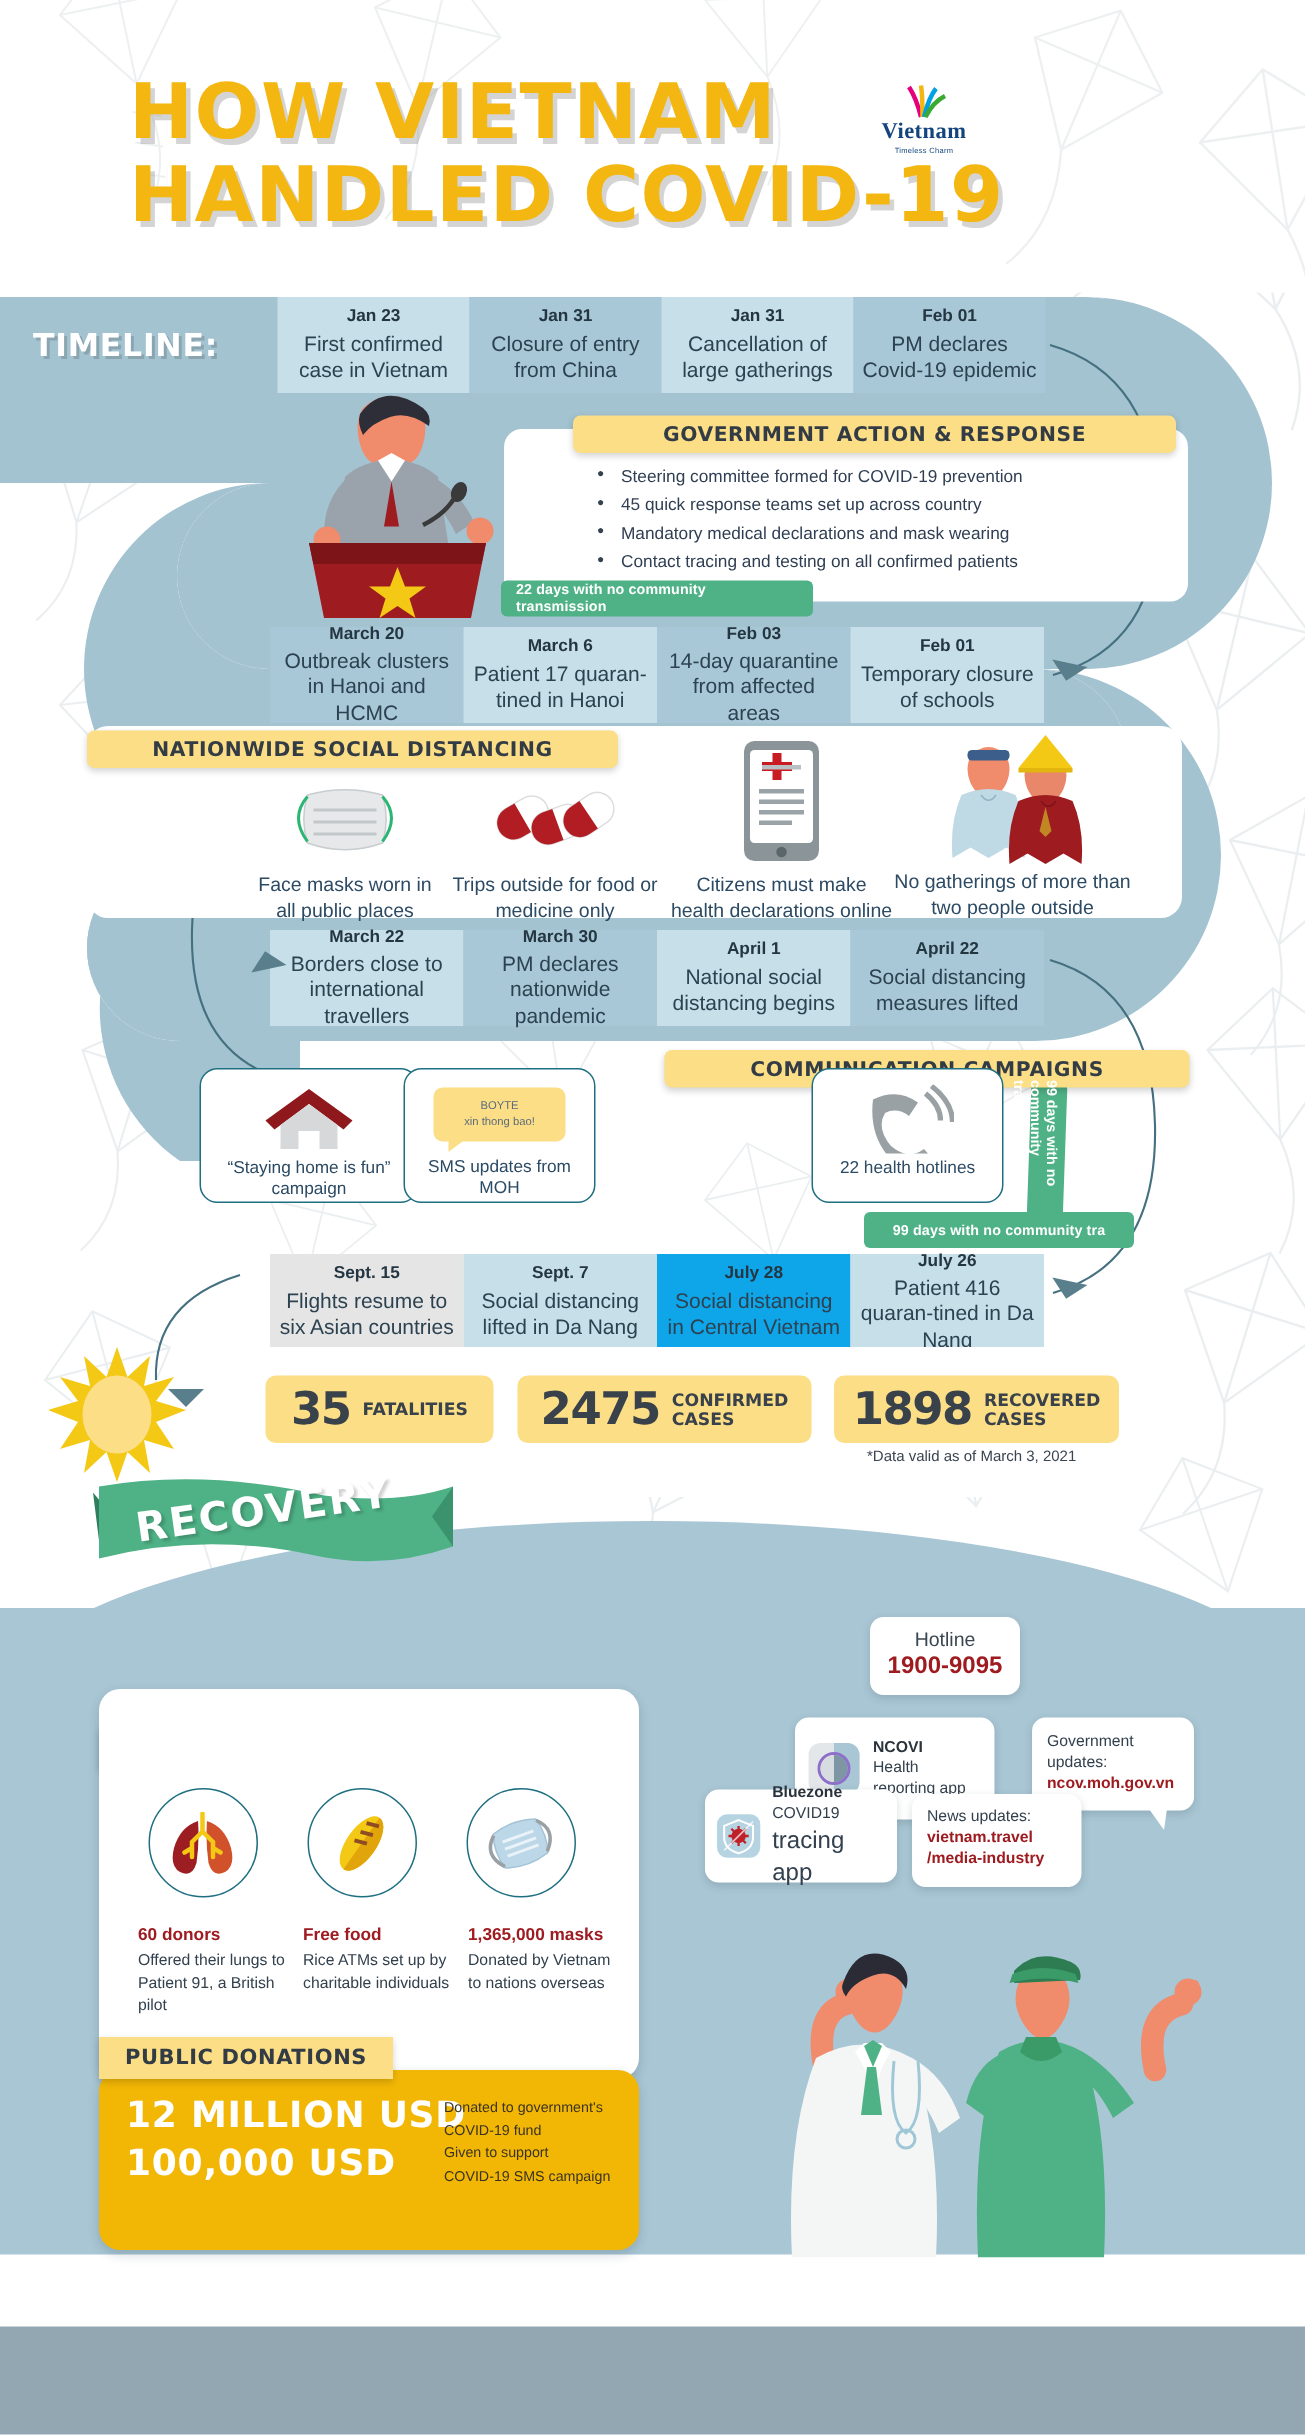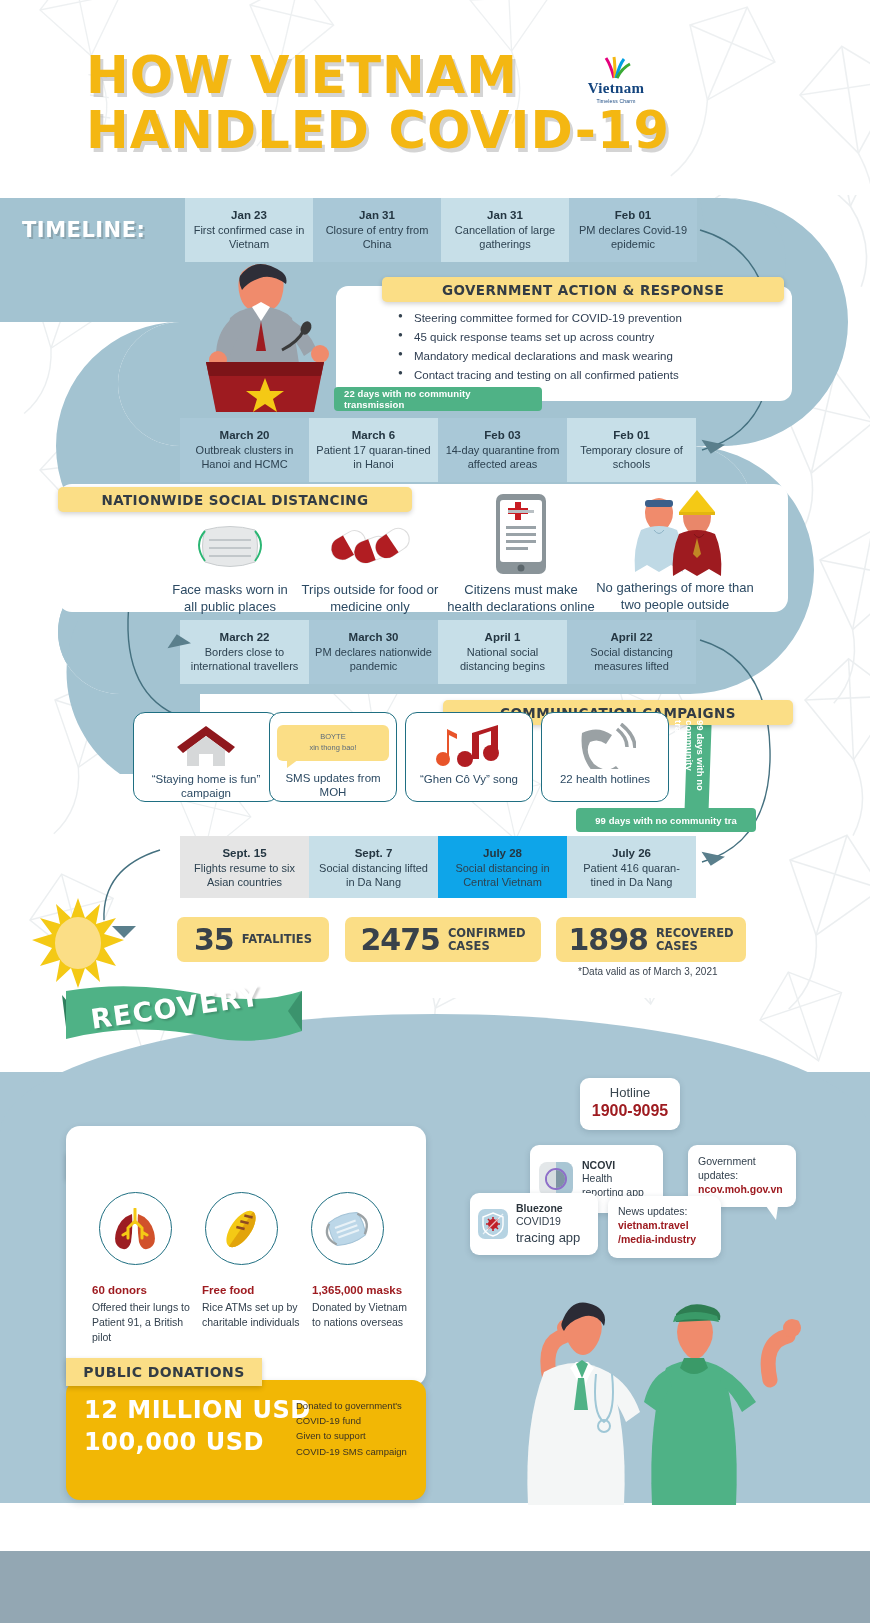--- a/index.html
+++ b/index.html
@@ -26,21 +26,21 @@
   }
   .logo { position: absolute; left: 580px; top: 56px; width: 72px; text-align: center; }
   .logo-name { font-family: "Liberation Serif", serif; font-size: 15px; color: #13447e; font-weight: bold; letter-spacing: .3px; }
   .logo-tag { font-size: 5px; color: #13447e; letter-spacing: .2px; margin-top: 1px; }
 
   
   .band { position: absolute; z-index: 1; }
   .seg { position: absolute; z-index: 2; display: flex; align-items: center; justify-content: center;
          text-align: center; line-height: 1.25; }
   .seg .d { font-weight: bold; font-size: 11.5px; color: #243642; display: block; margin-bottom: 2px;}
-  .seg .t { font-size: 11px; color: #2d4251; display: block; }
+  .seg .t { font-size: 14px; color: #2d4251; display: block; }
   .seg-inner { padding: 0 6px; }
 
   .tl-label { position: absolute; left: 22px; top: 218px; z-index: 4;
     font-family: "DejaVu Sans", sans-serif; font-size: 21px; font-weight: bold; color: #ffffff;
     letter-spacing: .5px; text-shadow: 2px 2px 0 rgba(120,140,150,.55); }
 
   
   .ribbon {
     position: absolute; z-index: 6; background: #FBDE86; border-radius: 5px;
     display: flex; align-items: center; justify-content: center;
@@ -588,42 +588,28 @@
 
   <div class="icard" style="left:133px;top:712px;width:146px;height:90px;">
     <svg width="62" height="46" viewBox="0 0 62 46" style="display:block;margin:10px auto 3px">
       <path d="M31,3 L60,24 L54,30 L31,13 L8,30 L2,24Z" fill="#8F181D"></path>
       <path d="M31,13 L50,27 v16 h-12 v-12 h-14 v12 h-12 v-16Z" fill="#D6D8D9"></path>
     </svg>
     <div class="cap" style="padding:0 6px;">“Staying home is fun” campaign</div>
   </div>
 
   <div class="icard" style="left:269px;top:712px;width:128px;height:90px;">
-    <div style="margin:12px auto 10px;width:112px;background:#FBDE86;border-radius:6px;padding:7px 4px 8px;position:relative;">
+    <div style="margin:12px auto 10px;width:88px;background:#FBDE86;border-radius:6px;padding:7px 4px 8px;position:relative;">
       <div style="font-size:7.5px;color:#5c6b7a;line-height:1.4;">BOYTE</div>
       <div style="font-size:7.5px;color:#5c6b7a;line-height:1.4;">xin thong bao!</div>
       <div style="position:absolute;left:10px;bottom:-7px;width:0;height:0;border-top:9px solid #FBDE86;border-right:12px solid transparent;"></div>
     </div>
     <div class="cap" style="padding:0 6px;">SMS updates from MOH</div>
   </div>
 
-  <div class="icard" style="left:405px;top:712px;width:128px;height:90px;">
-    <svg width="72" height="46" viewBox="0 0 72 46" style="display:block;margin:10px auto 3px">
-      <g fill="#E8542A">
-          <circle cx="10" cy="36" r="7"></circle>
-          <path d="M16,36 V12 l8,4 v-5 l-10,-5 v30Z"></path>
-        </g>
-      <g fill="#B11D22">
-        <circle cx="32" cy="36" r="8"></circle>
-          <circle cx="58" cy="30" r="8"></circle>
-        <path d="M39,36 V10 l26,-8 v24 h-7 V8 l-12,4 v24Z"></path>
-      </g>
-    </svg>
-    <div class="cap" style="padding:0 6px;">“Ghen Cô Vy” song</div>
-  </div>
 
   <div class="icard" style="left:541px;top:712px;width:128px;height:90px;">
     <svg width="62" height="46" viewBox="0 0 62 46" style="display:block;margin:10px auto 3px">
       <path d="M8,10 q16,-8 30,2 l-6,9 q-8,-6 -16,-2 q-6,10 4,22 q12,10 22,2 l7,8 q-14,12 -28,0 q-16,-16 -13,-41Z" fill="#9AA1A4"></path>
       <path d="M43,6 q10,8 10,18" stroke="#9AA1A4" stroke-width="3.5" fill="none"></path>
       <path d="M47,1 q14,11 14,24" stroke="#9AA1A4" stroke-width="3.5" fill="none"></path>
     </svg>
     <div class="cap" style="padding:0 6px;">22 health hotlines</div>
   </div>
 
@@ -703,21 +689,21 @@
       <path d="M16,5 L26,9 v8 q0,8 -10,11 q-10,-3 -10,-11 V9Z" fill="none" stroke="#fff" stroke-width="1.4"></path>
       <circle cx="16" cy="16" r="5" fill="#C02028"></circle>
       <g stroke="#C02028" stroke-width="1.6">
         <path d="M16,9 v3 M16,20 v3 M9,16 h3 M20,16 h3 M11,11 l2.2,2.2 M21,11 l-2.2,2.2 M11,21 l2.2,-2.2 M21,21 l-2.2,-2.2"></path>
       </g>
       <path d="M6,26 L26,6" stroke="#fff" stroke-width="1.2" opacity=".7"></path>
     </svg>
     <div style="line-height:1.32;">
       <div style="font-size:10.5px;font-weight:bold;color:#2b343c;">Bluezone</div>
       <div style="font-size:10.5px;color:#33414e;">COVID19</div>
-      <div style="font-size:13px;color:#33414e;text-align:right;">tracing app</div>
+      <div style="font-size:16px;color:#33414e;">tracing app</div>
     </div>
   </div>
 
   <div class="speech" style="left:608px;top:1196px;width:113px;height:62px;padding:8px 10px;">
     <div style="font-size:10.5px;color:#33414e;line-height:1.35;">News updates:</div>
     <div style="font-size:10.5px;font-weight:bold;color:#9E1B20;line-height:1.35;">vietnam.travel</div>
     <div style="font-size:10.5px;font-weight:bold;color:#9E1B20;line-height:1.35;">/media-industry</div>
   </div>
 
   <svg class="doc-art" style="left:470px;top:1260px;width:390px;height:245px;z-index:6" viewBox="0 0 390 245">

